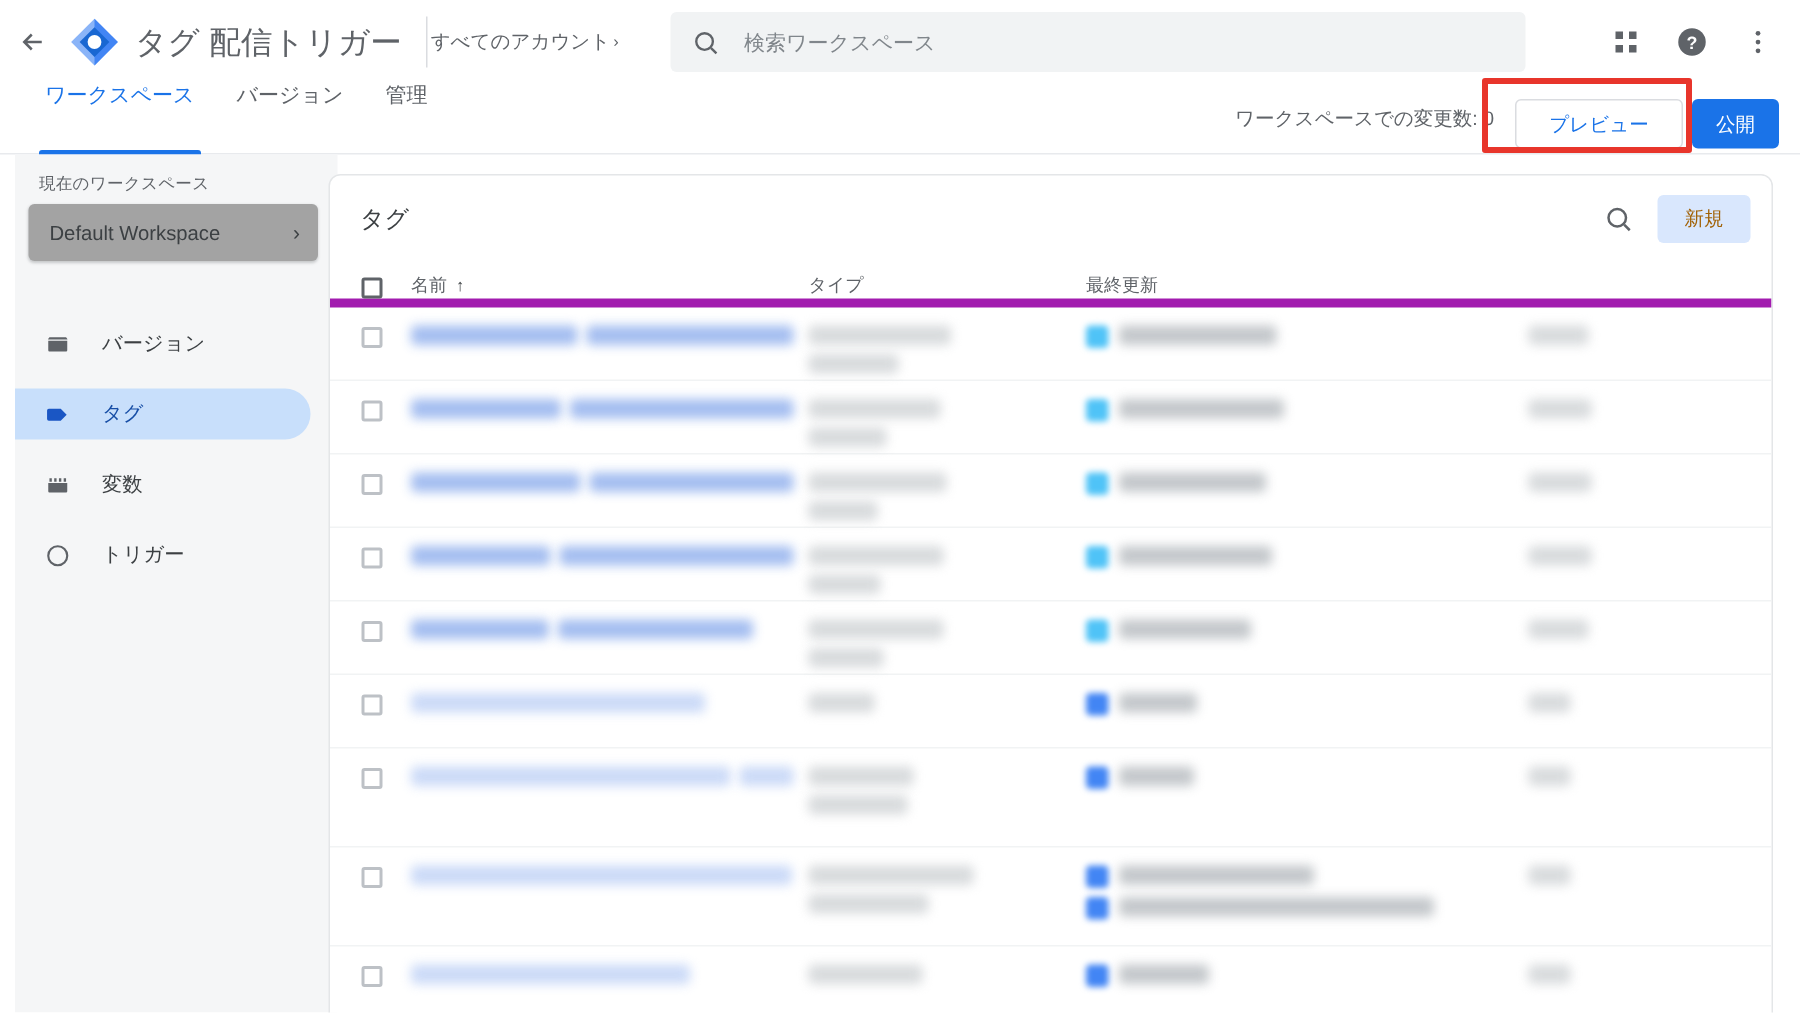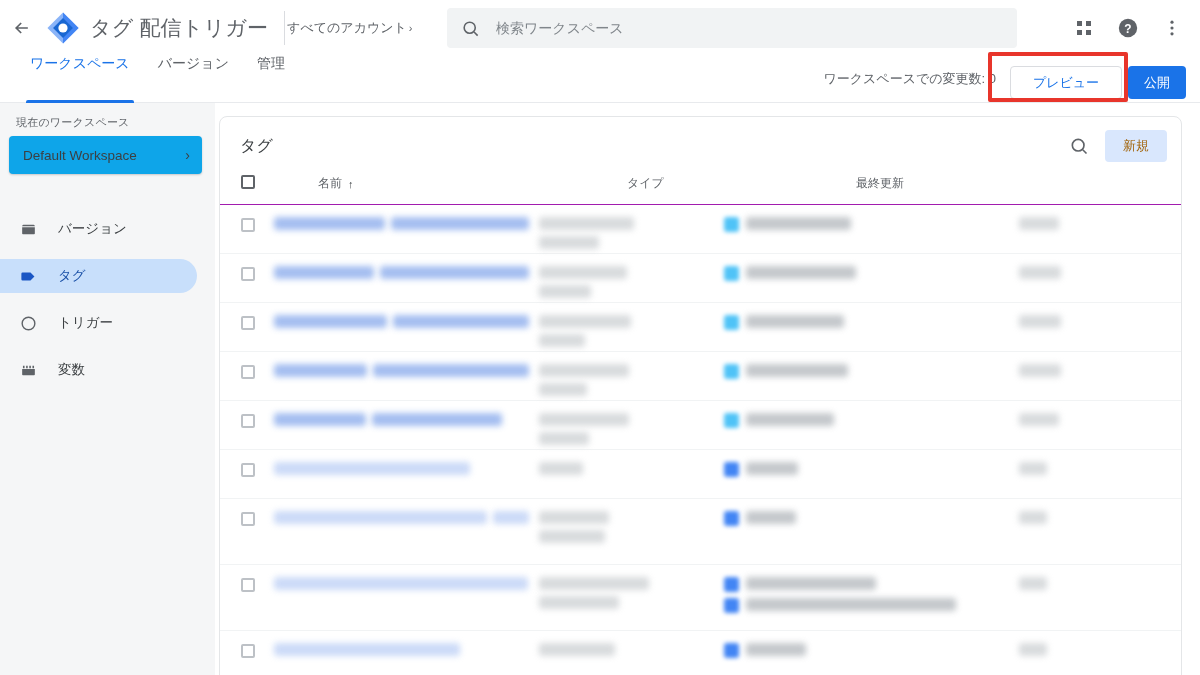--- a/index.html
+++ b/index.html
@@ -97,28 +97,28 @@
     color: #fff; font-size: 13px; font-family: inherit;
     display: flex; align-items: center; justify-content: center; cursor: pointer;
   }
   .highlight-box {
     position: absolute; left: 988px; top: 52px; width: 140px; height: 50px;
     border: 4px solid #e8352b; border-radius: 2px; pointer-events: none; z-index: 30;
   }
 
   
   .sidebar {
-    position: absolute; top: 103px; left: 0; width: 215px; height: 572px;
+    position: absolute; top: 103px; left: 10px; width: 215px; height: 572px;
     background: #f5f6f7;
   }
   .ws-label {
     font-size: 11px; color: #5f6368; padding: 12px 0 6px 16px; letter-spacing: .2px;
   }
   .ws-card {
-    margin: 0 13px 0 9px; height: 38px; background: #0ea5e9;
+    margin: 0 13px 0 9px; height: 38px; background: #a3a3a3;
     border-radius: 4px; box-shadow: 0 1px 2px rgba(60,64,67,.25);
     display: flex; align-items: center; justify-content: space-between;
     padding: 0 12px 0 14px; cursor: pointer;
   }
   .ws-name { font-size: 13.5px; color: #3c4043; }
   .ws-chev { color: #3c4043; font-size: 14px; }
 
   .navlist { margin-top: 38px; }
   .navitem {
     height: 34px; display: flex; align-items: center;
@@ -141,22 +141,22 @@
     height: 58px; display: flex; align-items: center; padding: 0 14px 0 20px;
   }
   .card-title { font-size: 16px; color: #3c4043; flex: 1; }
   .card-search { width: 40px; height: 40px; display: flex; align-items: center; justify-content: center; color: #5f6368; cursor: pointer; }
   .new-btn {
     height: 32px; padding: 0 18px; margin-left: 6px;
     background: #d9e7fd; color: #a16207; border: none; border-radius: 4px;
     font-size: 13px; font-family: inherit; cursor: pointer;
   }
   .col-head {
-    height: 30px; display: flex; align-items: flex-start;
-    font-size: 12px; color: #5f6368; border-bottom: 1px solid #a21caf; gap: 44px;
+    height: 30px; display: flex; align-items: flex-end;
+    font-size: 12px; color: #5f6368; border-bottom: 6px solid #a21caf;
   }
   .cb {
     width: 14px; height: 14px; border: 2px solid #5f6368; border-radius: 2px;
     margin-left: 21px; margin-right: 19px; flex: 0 0 auto; cursor: pointer;
   }
   .c-name { width: 265px; display:flex; align-items:center; gap:6px; }
   .c-type { width: 185px; }
   .c-trig { width: 295px; }
   .c-upd  { flex: 1; }
   .sort-arrow { font-size: 11px; color: #3c4043; }
@@ -285,34 +285,34 @@
         <div class="navitem active">
           <span class="nav-ic">
             <svg width="19" height="19" viewBox="0 0 24 24" fill="currentColor">
               <path d="M3 8.5A1.5 1.5 0 0 1 4.5 7h10l5 5-5 5h-10A1.5 1.5 0 0 1 3 15.5v-7z"></path>
             </svg>
           </span>
           <span>タグ</span>
         </div>
         <div class="navitem">
           <span class="nav-ic">
+            <svg width="19" height="19" viewBox="0 0 24 24" fill="currentColor">
+              <path d="M4 10h16v7a1 1 0 0 1-1 1H5a1 1 0 0 1-1-1v-7zm1-4h2v3H5V6zm4 0h2v3H9V6zm4 0h2v3h-2V6zm4 0h2v3h-2V6z"></path>
+            </svg>
+          </span>
+          <span>変数</span>
+        </div>
+        <div class="navitem">
+          <span class="nav-ic">
             <svg width="19" height="19" viewBox="0 0 24 24" fill="none" stroke="currentColor" stroke-width="1.8">
               <circle cx="12" cy="12" r="8"></circle>
               <path d="M12 4a8 8 0 0 0 0 16 6 6 0 0 1 0-16z" fill="currentColor" stroke="none"></path>
             </svg>
           </span>
           <span>トリガー</span>
-        </div>
-        <div class="navitem">
-          <span class="nav-ic">
-            <svg width="19" height="19" viewBox="0 0 24 24" fill="currentColor">
-              <path d="M4 10h16v7a1 1 0 0 1-1 1H5a1 1 0 0 1-1-1v-7zm1-4h2v3H5V6zm4 0h2v3H9V6zm4 0h2v3h-2V6zm4 0h2v3h-2V6z"></path>
-            </svg>
-          </span>
-          <span>変数</span>
         </div>
       </div>
   </div>
 
   <div class="card">
     <div class="card-head">
       <div class="card-title">タグ</div>
       <div class="card-search">
         <svg width="20" height="20" viewBox="0 0 24 24" fill="none" stroke="#5f6368" stroke-width="2">
           <circle cx="11" cy="11" r="7"></circle>

